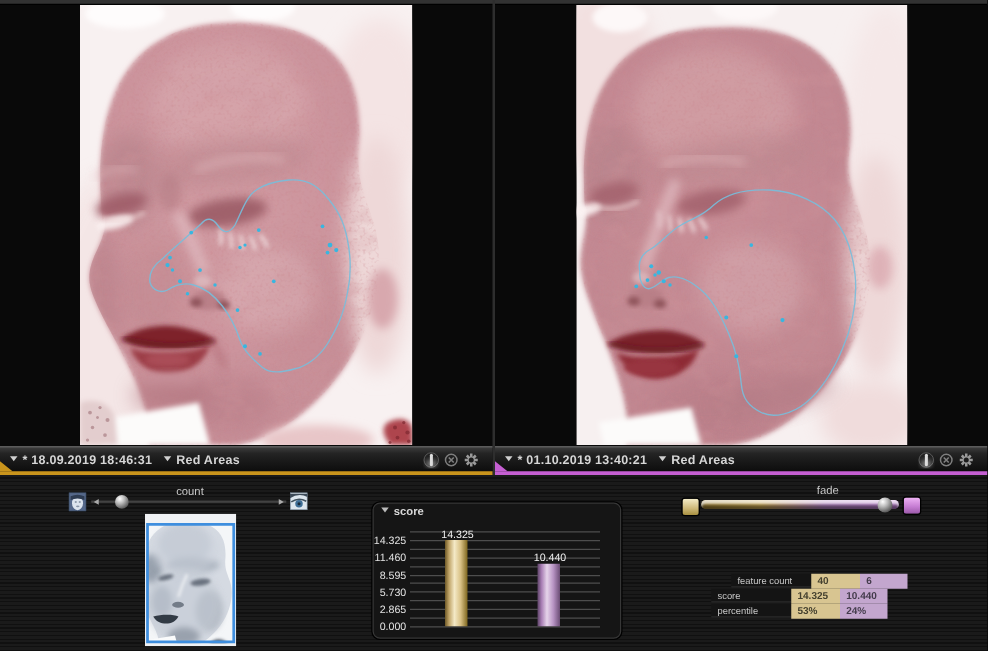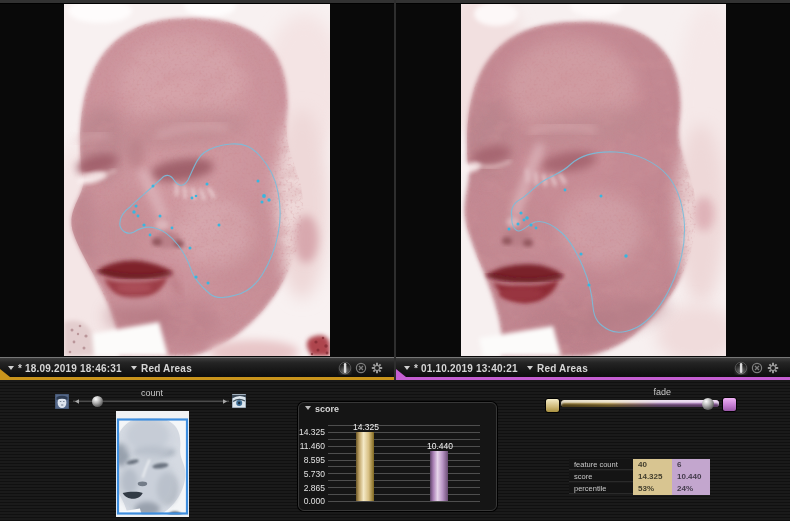--- a/index.html
+++ b/index.html
@@ -401,21 +401,21 @@
 </svg>
 </div>
 
 <div class="abs slabel" id="fadelabel">fade</div>
 <div class="abs fbtn" id="fadeL" style="background:linear-gradient(180deg,#f4ecc8,#cdb878 60%,#a89040);"></div>
 <div class="abs" id="fadetrack"></div>
 <div class="abs sphere" id="fadethumb"></div>
 <div class="abs fbtn" id="fadeR" style="background:linear-gradient(180deg,#eeb2f4,#c77ed4 55%,#9a58a8);"></div>
 
 <div class="abs" id="dtable">
-  <div class="trow" style="top:0;">
+  <div class="trow" style="top:0;margin-left:16px;">
       <span class="tlabel">feature count</span>
       <span class="tgold">40</span>
       <span class="tpurp">6</span>
     </div>
   <div class="trow" style="top:12px;">
       <span class="tlabel">score</span>
       <span class="tgold">14.325</span>
       <span class="tpurp">10.440</span>
     </div>
   <div class="trow" style="top:24px;">

